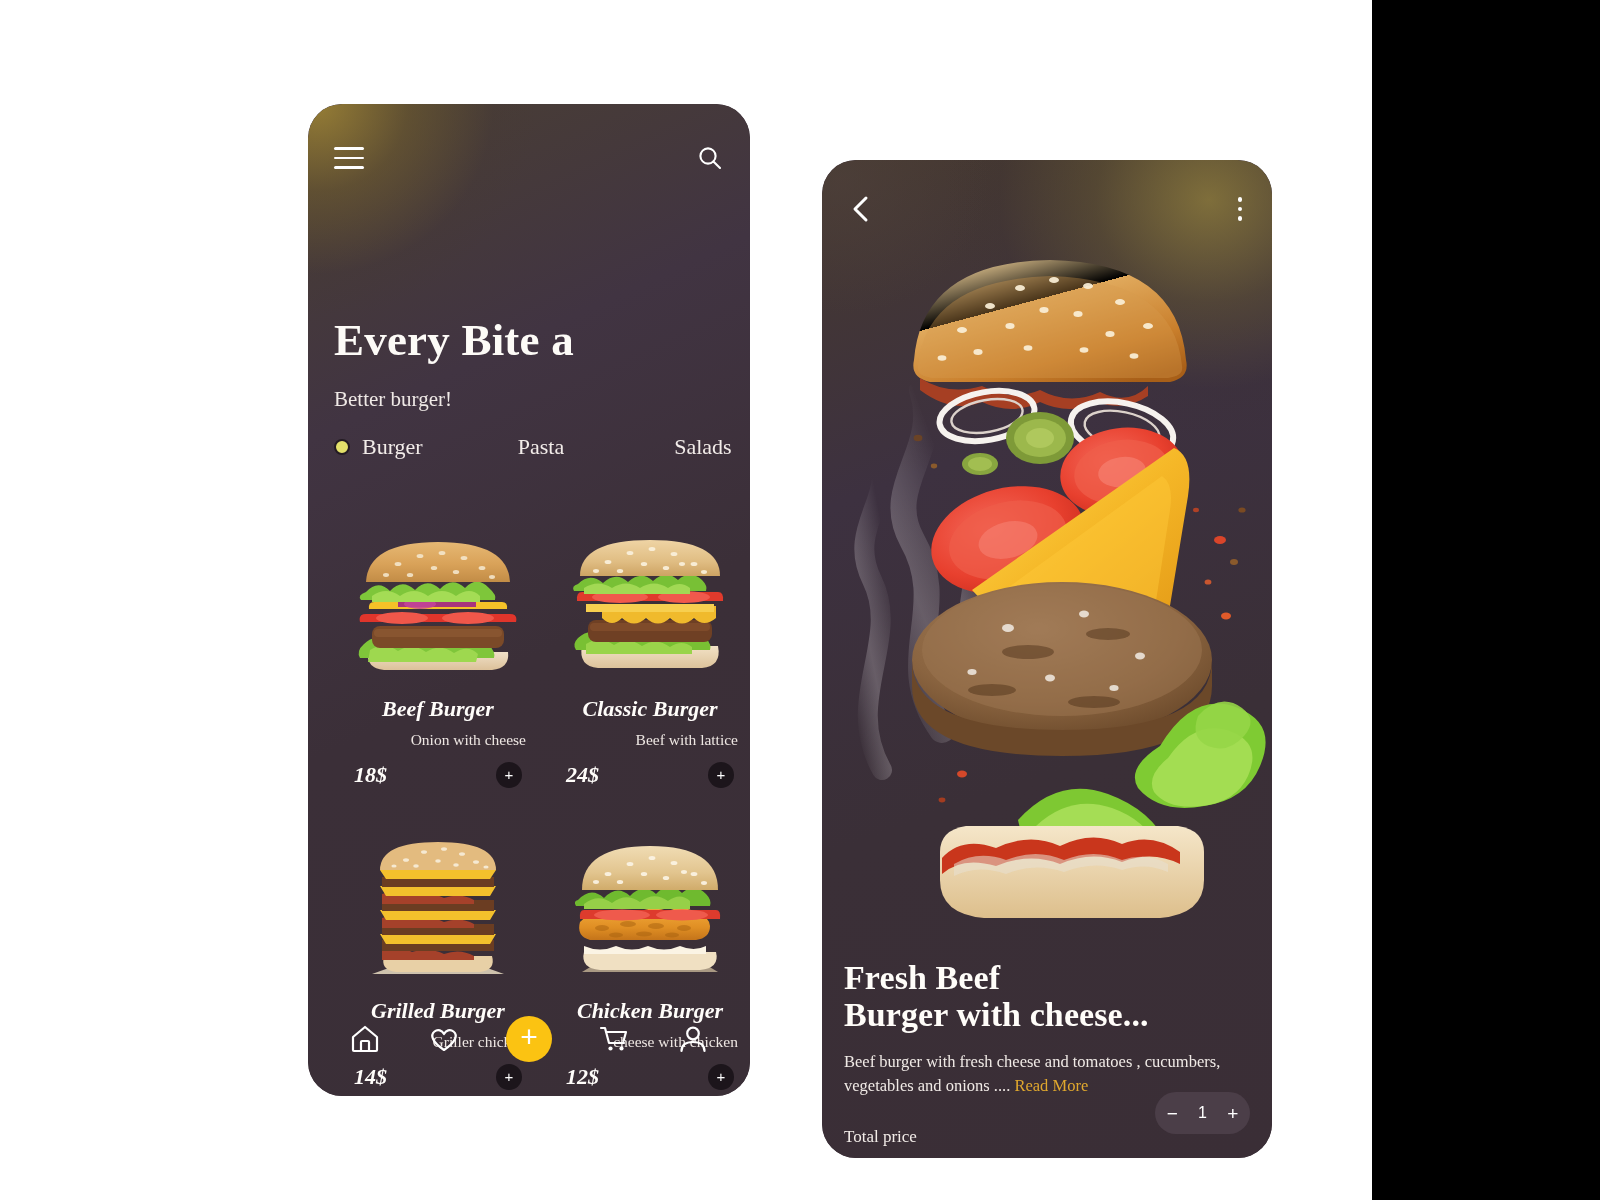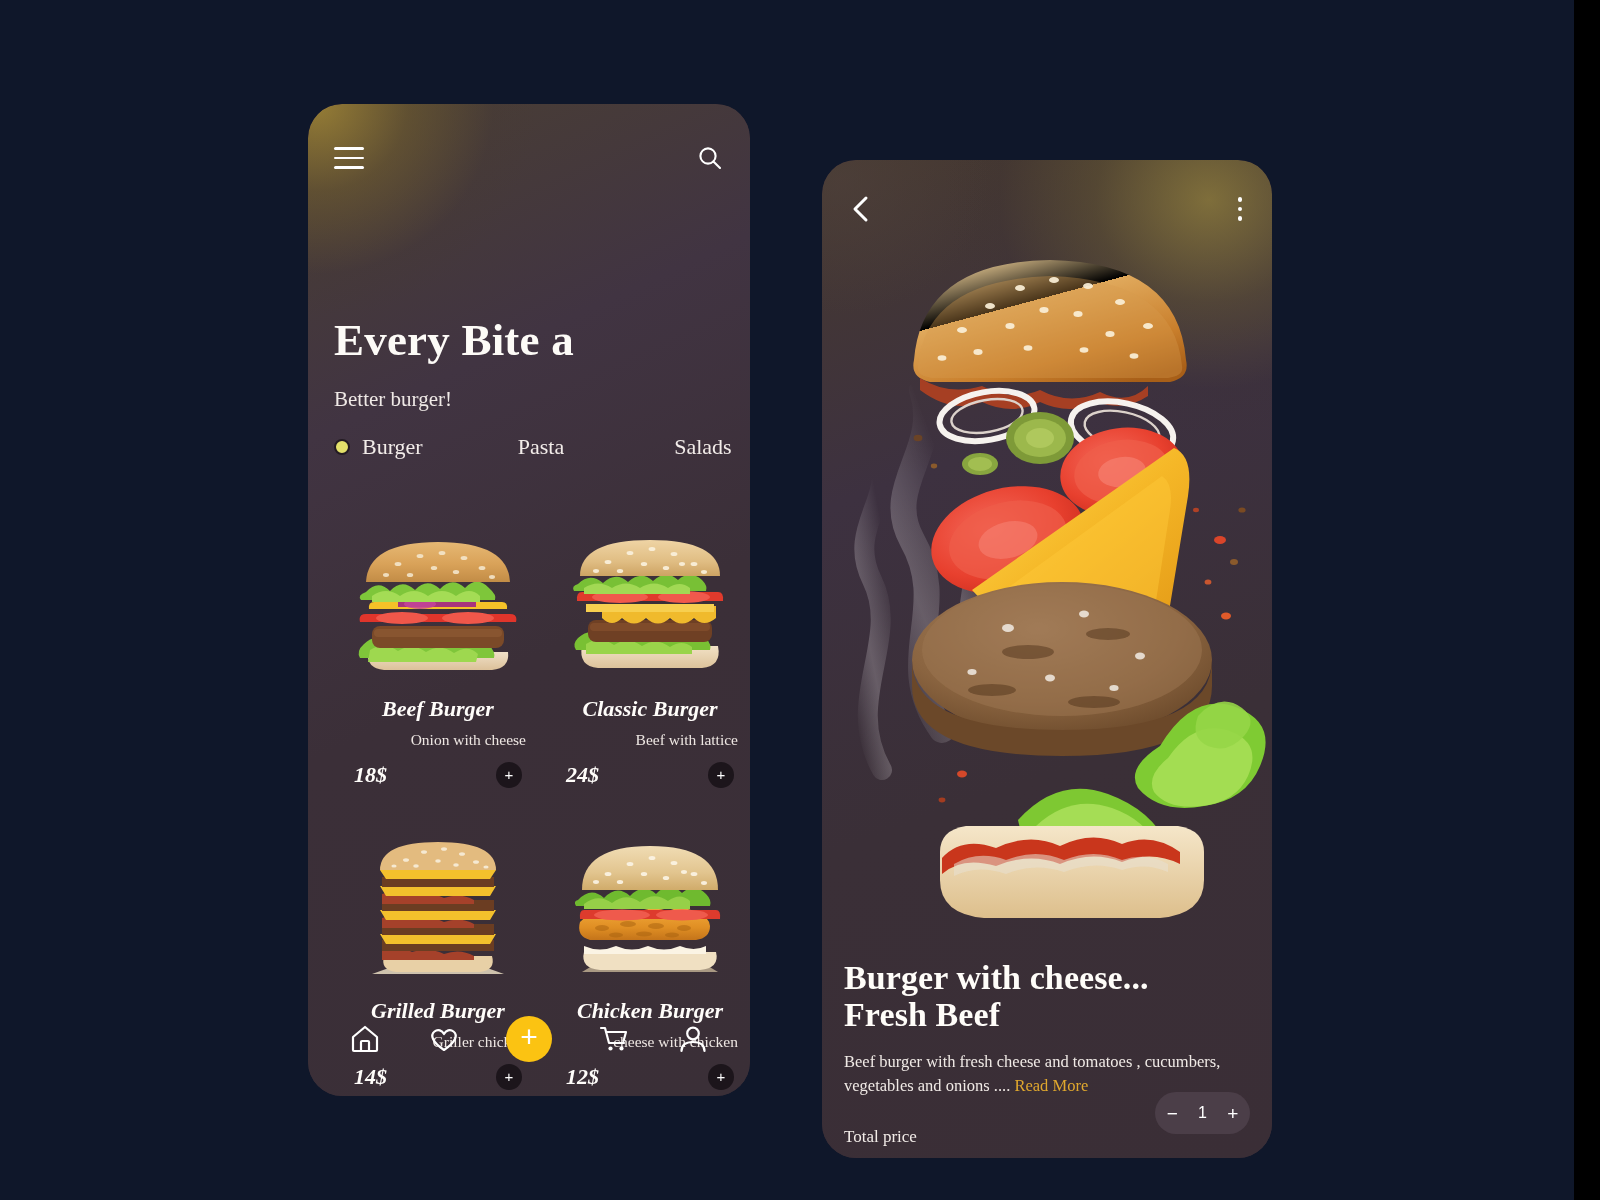--- a/index.html
+++ b/index.html
@@ -2,21 +2,21 @@
 <html><head>
 <meta charset="utf-8">
 <style>
   * { margin:0; padding:0; box-sizing:border-box; }
   html, body {
     width:1600px; height:1200px;
     background:#000;
     font-family:"Liberation Serif", serif;
     overflow:hidden;
   }
-  .stage { position:relative; width:1574px; height:1200px; background:#0f172a; }
+  .stage { position:relative; width:1372px; height:1200px; background:#ffffff; }
 
   
   .phone {
     position:absolute;
     border-radius:34px;
     overflow:hidden;
     background:#3b2f38;
   }
   #phone-left  { left:308px; top:104px;  width:442px; height:992px; }
   #phone-right { left:822px; top:160px;  width:450px; height:998px; }
@@ -615,22 +615,22 @@
           <ellipse cx="96" cy="228" rx="4.4" ry="3.2" fill="#6a4326"></ellipse>
           <ellipse cx="112" cy="256" rx="3.2" ry="2.4" fill="#8a5a2c"></ellipse>
           <ellipse cx="140" cy="564" rx="5" ry="3.4" fill="#d4482a"></ellipse>
           <ellipse cx="120" cy="590" rx="3.4" ry="2.4" fill="#a33c20"></ellipse>
         </g>
       </svg>
     </div>
 
     <div class="detail">
       <div class="dtitle">
+        <div>Fresh Beef</div>
         <div>Burger with cheese...</div>
-        <div>Fresh Beef</div>
       </div>
       <div class="ddesc">
         <span>Beef burger with fresh cheese and tomatoes , cucumbers, vegetables and onions ....</span>
         <span class="readmore">Read More</span>
       </div>
       <div class="dtotal-lbl">Total price</div>
       <div class="dprice">24$</div>
 
       <div class="stepper">
         <span class="sbtn">−</span>

